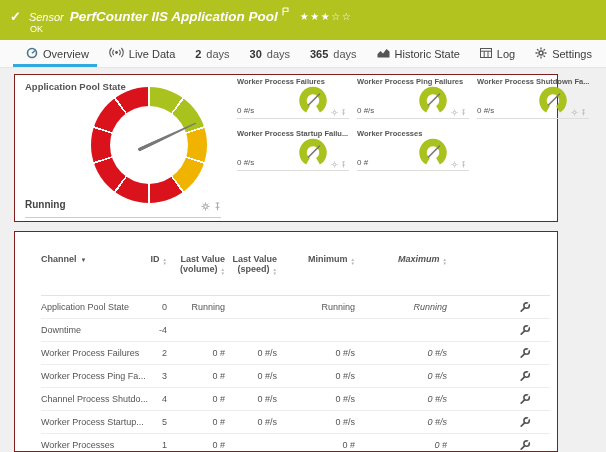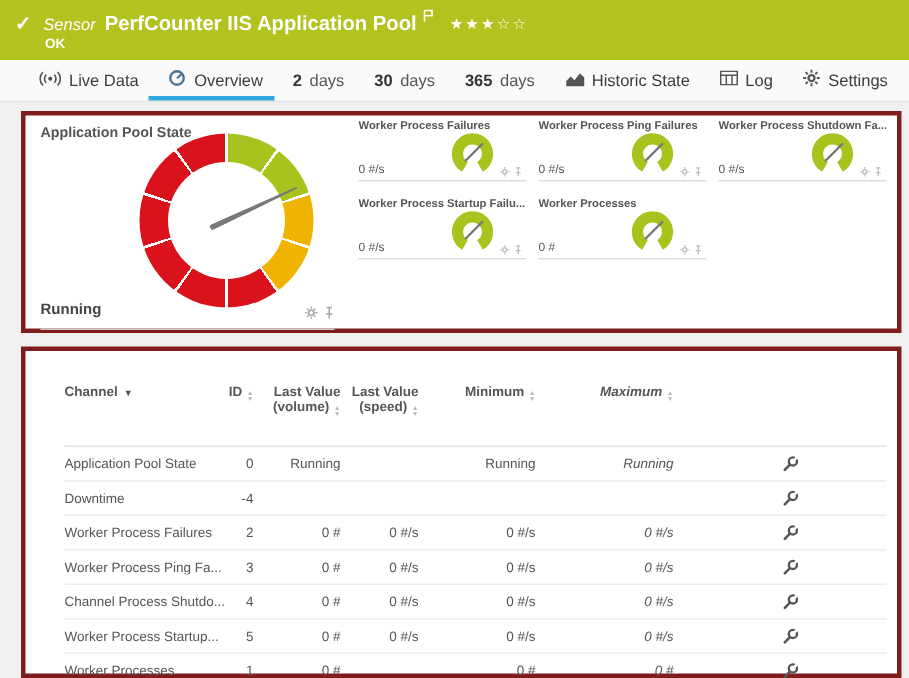--- a/index.html
+++ b/index.html
@@ -7,34 +7,34 @@
     width:606px;height:452px;position:relative;overflow:hidden;
     background:#f0f0f0;
     font-family:"Liberation Sans",sans-serif;
     -webkit-font-smoothing:antialiased;
   }
   
   .banner{position:absolute;top:0;left:0;width:606px;height:40px;background:var(--banner);}
   .banner-row{display:flex;align-items:baseline;padding:7px 0 0 10px;color:#fff;}
   .b-check{font-size:13px;font-weight:bold;margin-right:8px;}
   .b-kind{font-style:italic;font-size:11px;margin-right:6px;}
-  .b-title{font-weight:bold;font-size:13.5px;}
+  .b-title{font-weight:bold;font-size:13.5px;font-style:italic;}
   .b-flag{margin-left:4px;position:relative;top:-5px;}
   .b-stars{font-size:10px;letter-spacing:1.5px;margin-left:10px;position:relative;top:-1px;}
-  .b-status{position:absolute;left:30px;top:24px;font-size:9px;font-weight:bold;color:#fff;}
+  .b-status{position:absolute;left:30px;top:24px;font-size:9px;font-weight:normal;color:#fff;}
   
   .tabbar{position:absolute;top:40px;left:0;width:606px;height:28px;background:#fafafa;
     border-bottom:1px solid #e6e6e6;display:flex;align-items:stretch;justify-content:space-between;
     padding:0 14px 0 26px;box-sizing:border-box;}
   .tab{display:flex;align-items:center;gap:5px;font-size:11px;color:#3c3c3c;position:relative;cursor:pointer;}
   .tab .num{font-weight:bold;color:#333;}
   .tab .word{color:#555;}
   .tab.active::after{content:"";position:absolute;left:-13px;right:-8px;bottom:0;height:3px;background:var(--accent);}
   
-  .panel{position:absolute;left:14px;width:587px;background:#fff;border:3px solid #7f1d1d;box-sizing:border-box;}
+  .panel{position:absolute;left:14px;width:544px;background:#fff;border:1px solid #7f1d1d;box-sizing:border-box;}
   .panel-gauges{top:74px;height:148px;}
   .panel-table{top:231px;height:221px;}
   
   .pg-title{position:absolute;left:10px;top:6px;font-size:9.5px;font-weight:bold;color:#555;}
   .gauge-wrap{position:absolute;left:76px;top:12px;width:116px;height:116px;}
   .gauge-ring{width:116px;height:116px;border-radius:50%;
     background:conic-gradient(
       #fff 0deg 1deg, var(--lime) 1deg 35deg, #fff 35deg 37deg, var(--lime) 37deg 71deg,
       #fff 71deg 73deg, var(--yellow) 73deg 107deg, #fff 107deg 109deg, var(--yellow) 109deg 143deg,
       #fff 143deg 145deg, var(--red) 145deg 179deg, #fff 179deg 181deg, var(--red) 181deg 215deg,
@@ -84,33 +84,33 @@
     <span class="b-title">PerfCounter IIS Application Pool</span>
     <span class="b-flag"><svg width="8" height="9" viewBox="0 0 8 9">
           <path d="M1 1v7.5M1 1h5v3.5H1" fill="none" stroke="#fff" stroke-width="1.1"></path>
         </svg></span>
     <span class="b-stars">★★★☆☆</span>
   </div>
   <div class="b-status">OK</div>
 </div>
 
 <div class="tabbar">
-  <div class="tab">
-    <span><svg width="15" height="11" viewBox="0 0 15 11">
-          <circle cx="7.5" cy="5.5" r="1.4" fill="#555"></circle>
-          <path d="M4.8 2.8a3.8 3.8 0 0 0 0 5.4M10.2 2.8a3.8 3.8 0 0 1 0 5.4M2.6 1a6.4 6.4 0 0 0 0 9M12.4 1a6.4 6.4 0 0 1 0 9" fill="none" stroke="#555" stroke-width="1.1"></path>
-        </svg></span>
-    <span>Live Data</span>
-  </div>
   <div class="tab active">
     <span><svg width="12" height="12" viewBox="0 0 12 12">
           <circle cx="6" cy="6" r="4.5" fill="none" stroke="#4a7490" stroke-width="1.6"></circle>
           <line x1="6" y1="6.2" x2="9.1" y2="3.4" stroke="#4a7490" stroke-width="1.4"></line>
         </svg></span>
     <span>Overview</span>
+  </div>
+  <div class="tab">
+    <span><svg width="15" height="11" viewBox="0 0 15 11">
+          <circle cx="7.5" cy="5.5" r="1.4" fill="#555"></circle>
+          <path d="M4.8 2.8a3.8 3.8 0 0 0 0 5.4M10.2 2.8a3.8 3.8 0 0 1 0 5.4M2.6 1a6.4 6.4 0 0 0 0 9M12.4 1a6.4 6.4 0 0 1 0 9" fill="none" stroke="#555" stroke-width="1.1"></path>
+        </svg></span>
+    <span>Live Data</span>
   </div>
   <div class="tab">
     <span class="num">2</span>
       <span class="word">days</span>
   </div>
   <div class="tab">
     <span class="num">30</span>
       <span class="word">days</span>
   </div>
   <div class="tab">

